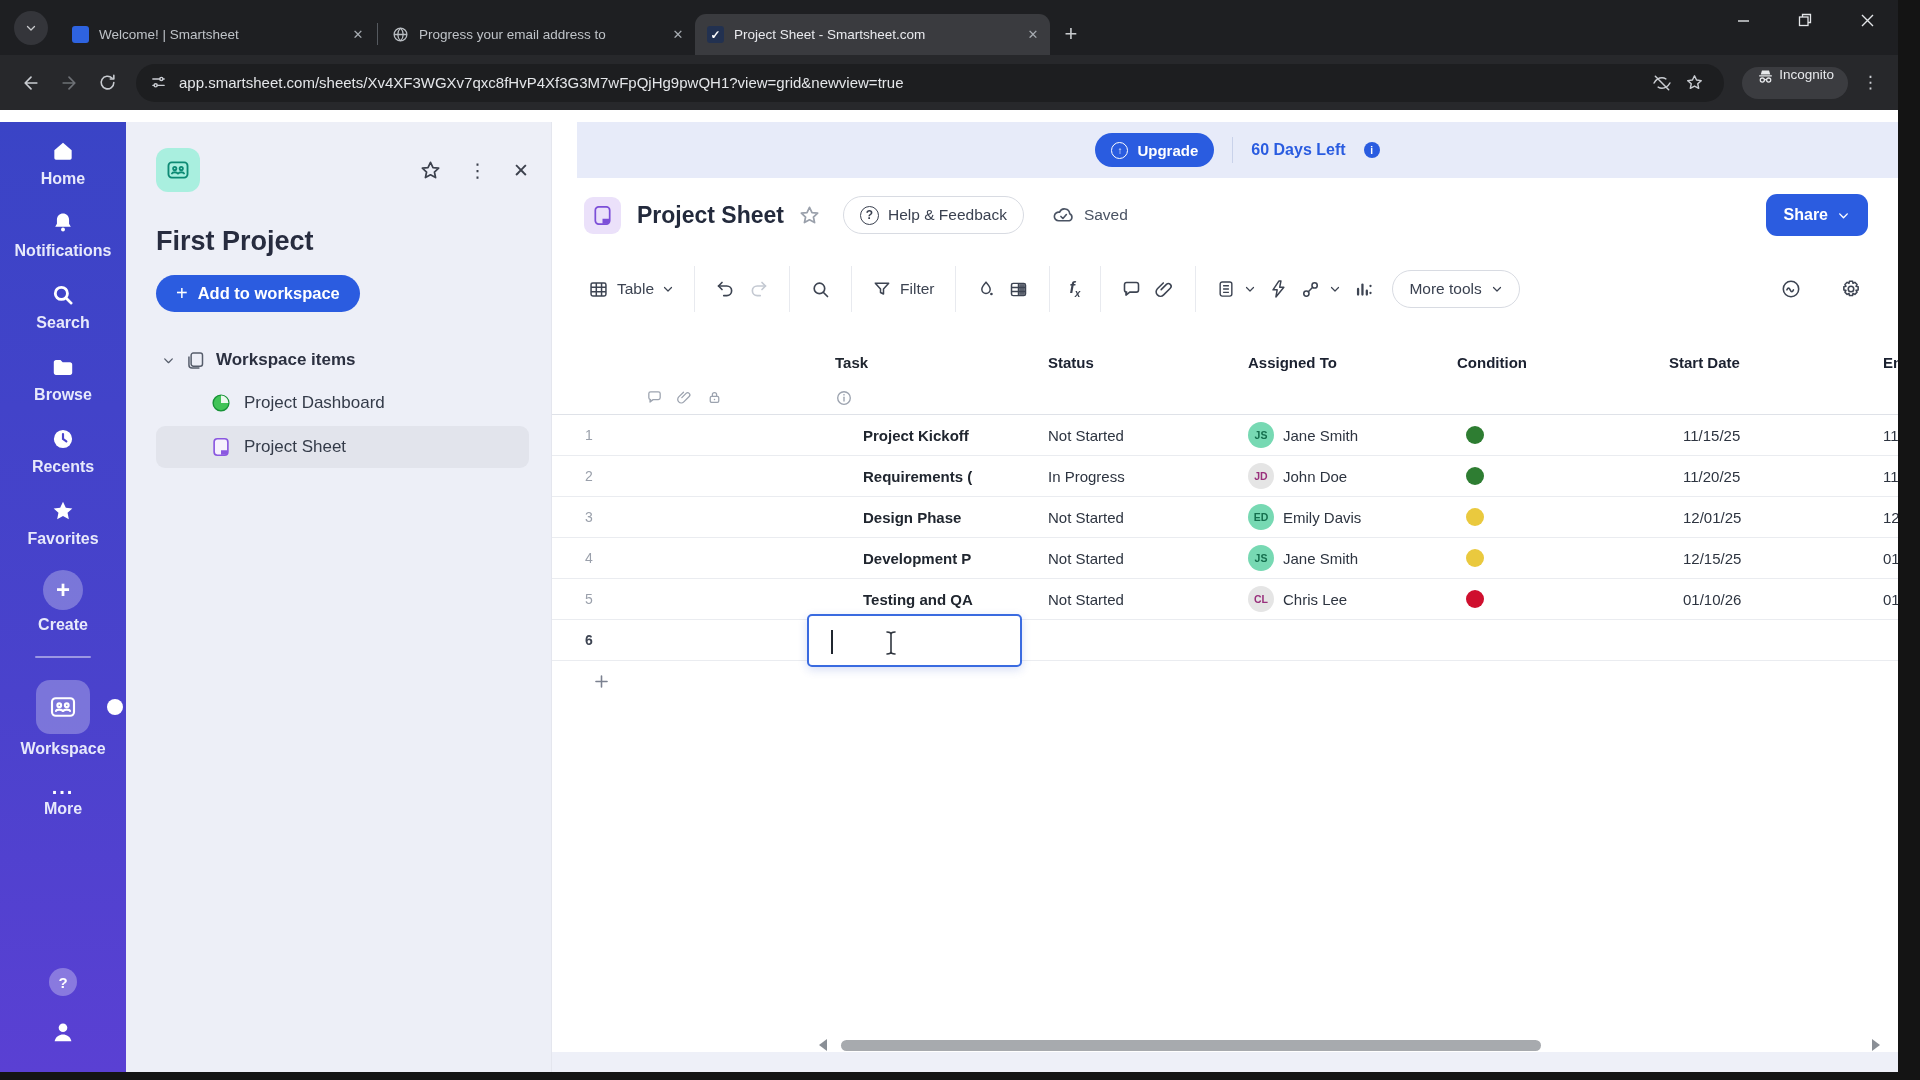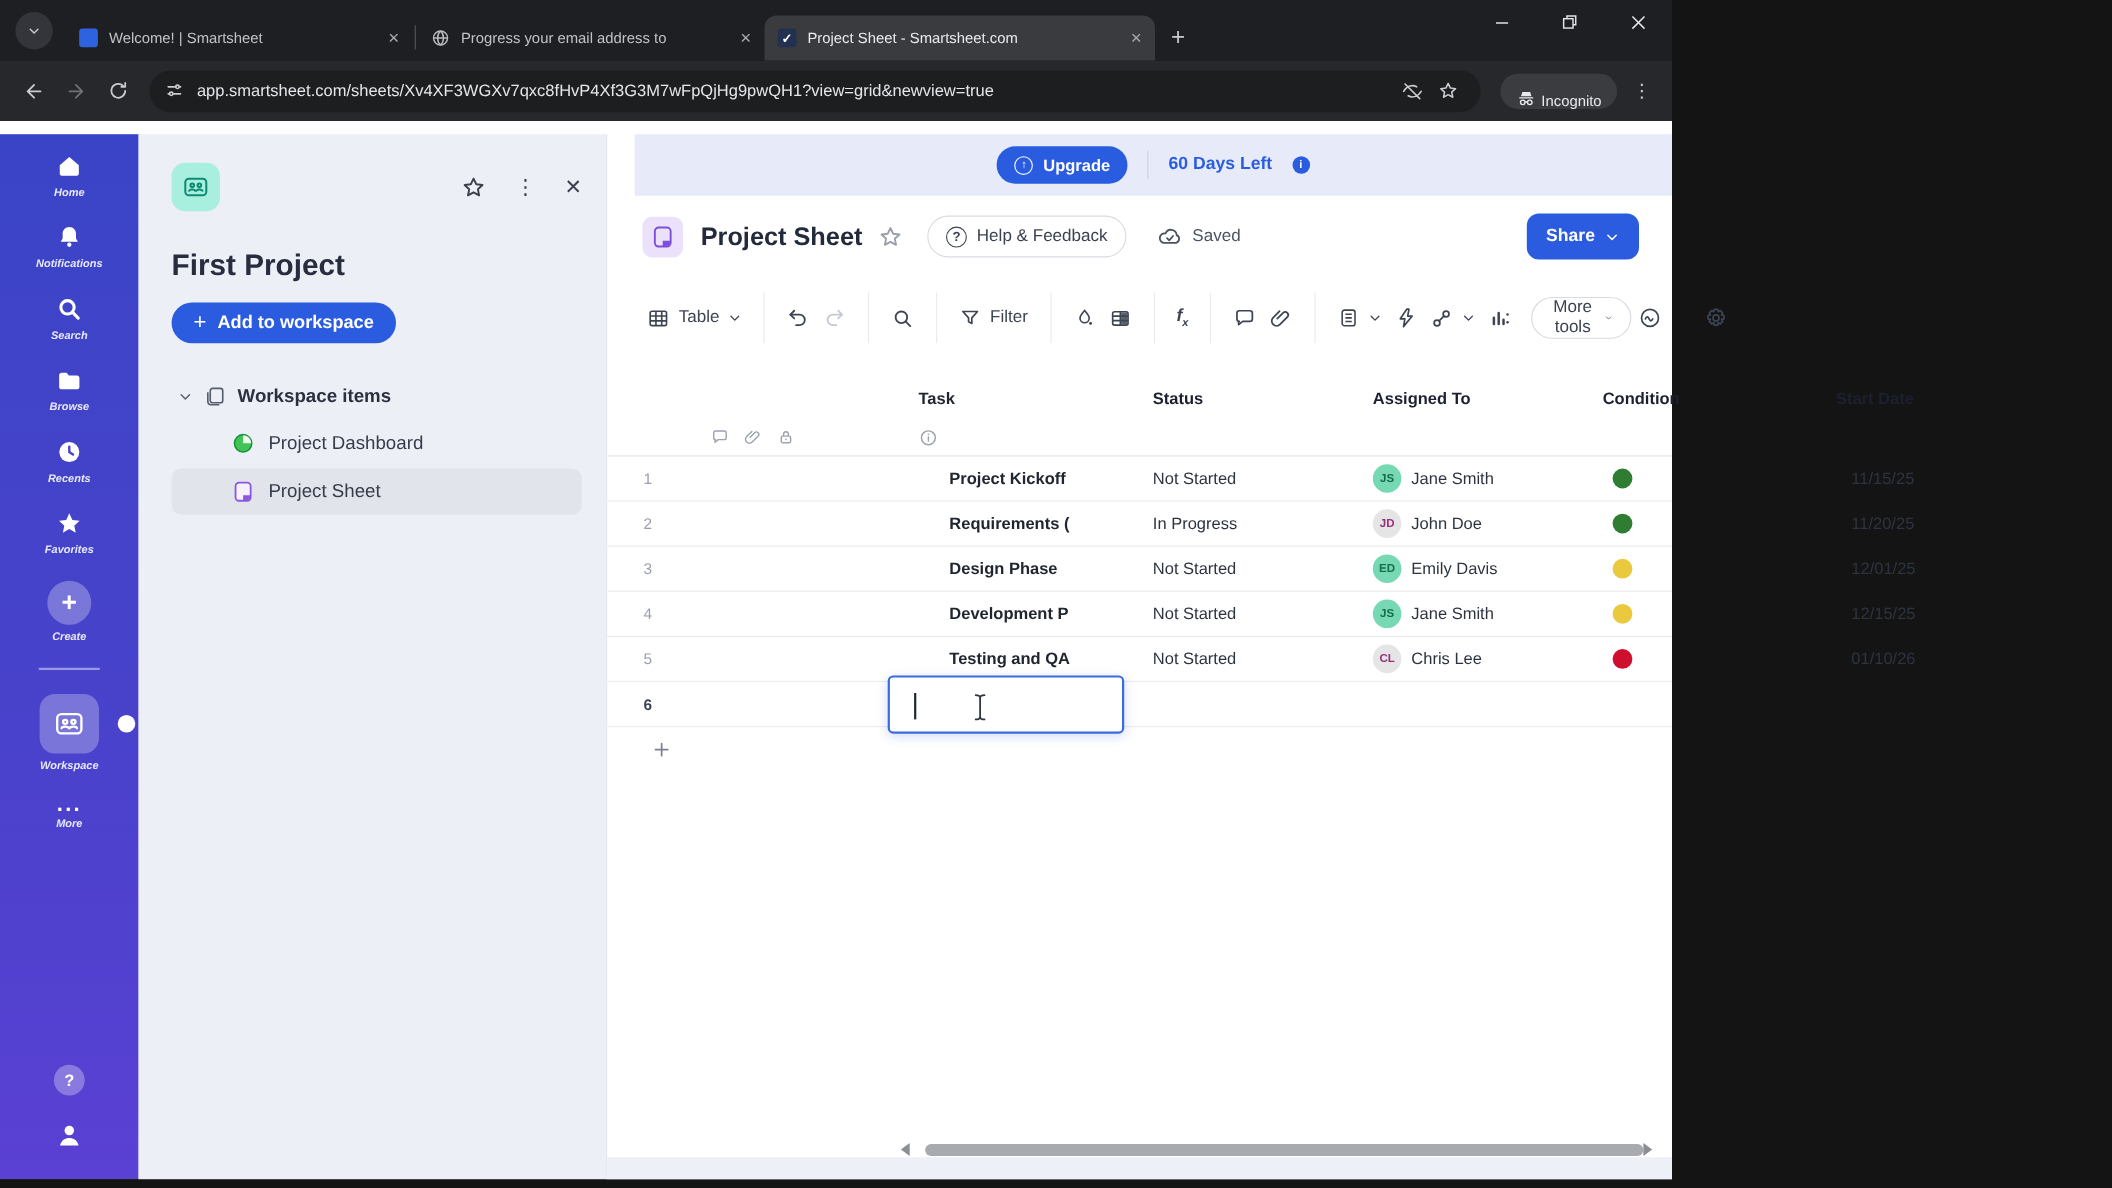--- a/index.html
+++ b/index.html
@@ -1,18 +1,18 @@
 <!DOCTYPE html>
 <html><head>
 <meta charset="utf-8">
 <style>
   * { margin:0; padding:0; box-sizing:border-box; }
   html,body { width:1920px; height:1080px; overflow:hidden; background:#141414;
     font-family:"Liberation Sans", sans-serif; }
-  .screen { width:1520px; height:1080px; display:flex; flex-direction:column; }
+  .screen { width:1898px; height:1080px; display:flex; flex-direction:column; }
   svg { display:block; }
 
   
   .tabstrip { height:55px; background:#1e1f22; display:flex; align-items:flex-end; padding:0 8px; position:relative; }
   .tab-search { width:34px; height:34px; border-radius:50%; background:#34353a; color:#c8cacd;
     display:flex; align-items:center; justify-content:center; margin:0 12px 10px 6px; }
   .tab { width:315px; height:41px; display:flex; align-items:center; padding:0 8px 0 12px;
     color:#bfc3c8; font-size:13.5px; border-radius:11px 11px 0 0; overflow:hidden; white-space:nowrap; }
   .tab.active { background:#3a3b3f; color:#e9eaee; width:355px; }
   .tab .fav { width:17px; height:17px; margin-right:10px; flex:0 0 auto; }
@@ -26,33 +26,33 @@
   .wincontrols { position:absolute; right:0; top:0; height:40px; display:flex; }
   .wc { width:62px; height:40px; display:flex; align-items:center; justify-content:center; color:#e3e5e8; }
 
   .addressbar { height:55px; background:#27282b; display:flex; align-items:center; padding:0 12px; }
   .nav-ic { width:38px; height:38px; display:flex; align-items:center; justify-content:center; color:#c9ccd1; }
   .nav-ic.dim { color:#6e7176; }
   .omnibox { flex:1; height:38px; background:#1d1e20; border-radius:19px; display:flex; align-items:center;
     padding:0 14px; margin:0 10px; color:#e4e6e9; font-size:15px; }
   .omnibox .url { margin-left:12px; flex:1; white-space:nowrap; overflow:hidden; }
   .omni-ic { color:#c9ccd1; width:32px; height:32px; display:flex; align-items:center; justify-content:center; }
-  .incog-pill { background:#3b3c40; border-radius:16px; height:32px; display:flex; align-items:flex-end;
+  .incog-pill { background:#3b3c40; border-radius:16px; height:32px; display:flex; align-items:flex-start;
     gap:4px; padding:0 14px; color:#e7e9ec; font-size:13.5px; margin:0 8px; }
   .kebab { color:#c9ccd1; width:30px; height:30px; display:flex; align-items:center; justify-content:center; font-size:17px; letter-spacing:1px; }
 
   
   .app { flex:1; display:flex; padding-top:12px; background:#ffffff; min-height:0; }
 
   
   .rail { width:126px; background:linear-gradient(180deg,#3a44c6 0%,#4a42cc 60%,#5a40d3 100%);
     display:flex; flex-direction:column; align-items:center; color:#fff; flex:0 0 auto; }
   .rail-item { display:flex; flex-direction:column; align-items:center; gap:6px; margin-top:22px; }
   .rail-item:first-child { margin-top:16px; }
-  .rail-label { font-size:10px; font-weight:bold; color:#e7e9fb;font-style:italic; }
+  .rail-label { font-size:16px; font-weight:bold; color:#e7e9fb; }
   .create-circle { width:40px; height:40px; border-radius:50%; background:rgba(255,255,255,.28);
     display:flex; align-items:center; justify-content:center; font-size:24px; font-weight:bold; }
   .rail-divider { width:56px; height:2px; background:rgba(255,255,255,.45); margin-top:22px; border-radius:2px; }
   .ws-active { width:54px; height:54px; border-radius:14px; background:rgba(255,255,255,.27);
     display:flex; align-items:center; justify-content:center; position:relative; }
   .ws-notch { position:absolute; right:-33px; top:50%; width:16px; height:16px; background:#fff;
     border-radius:50%; transform:translateY(-50%); }
   .rail-dots { font-size:20px; font-weight:bold; letter-spacing:2px; line-height:14px; }
   .rail-bottom { margin-top:auto; display:flex; flex-direction:column; align-items:center; gap:22px; padding-bottom:26px; }
   .help-circle { width:28px; height:28px; border-radius:50%; background:rgba(255,255,255,.3);

